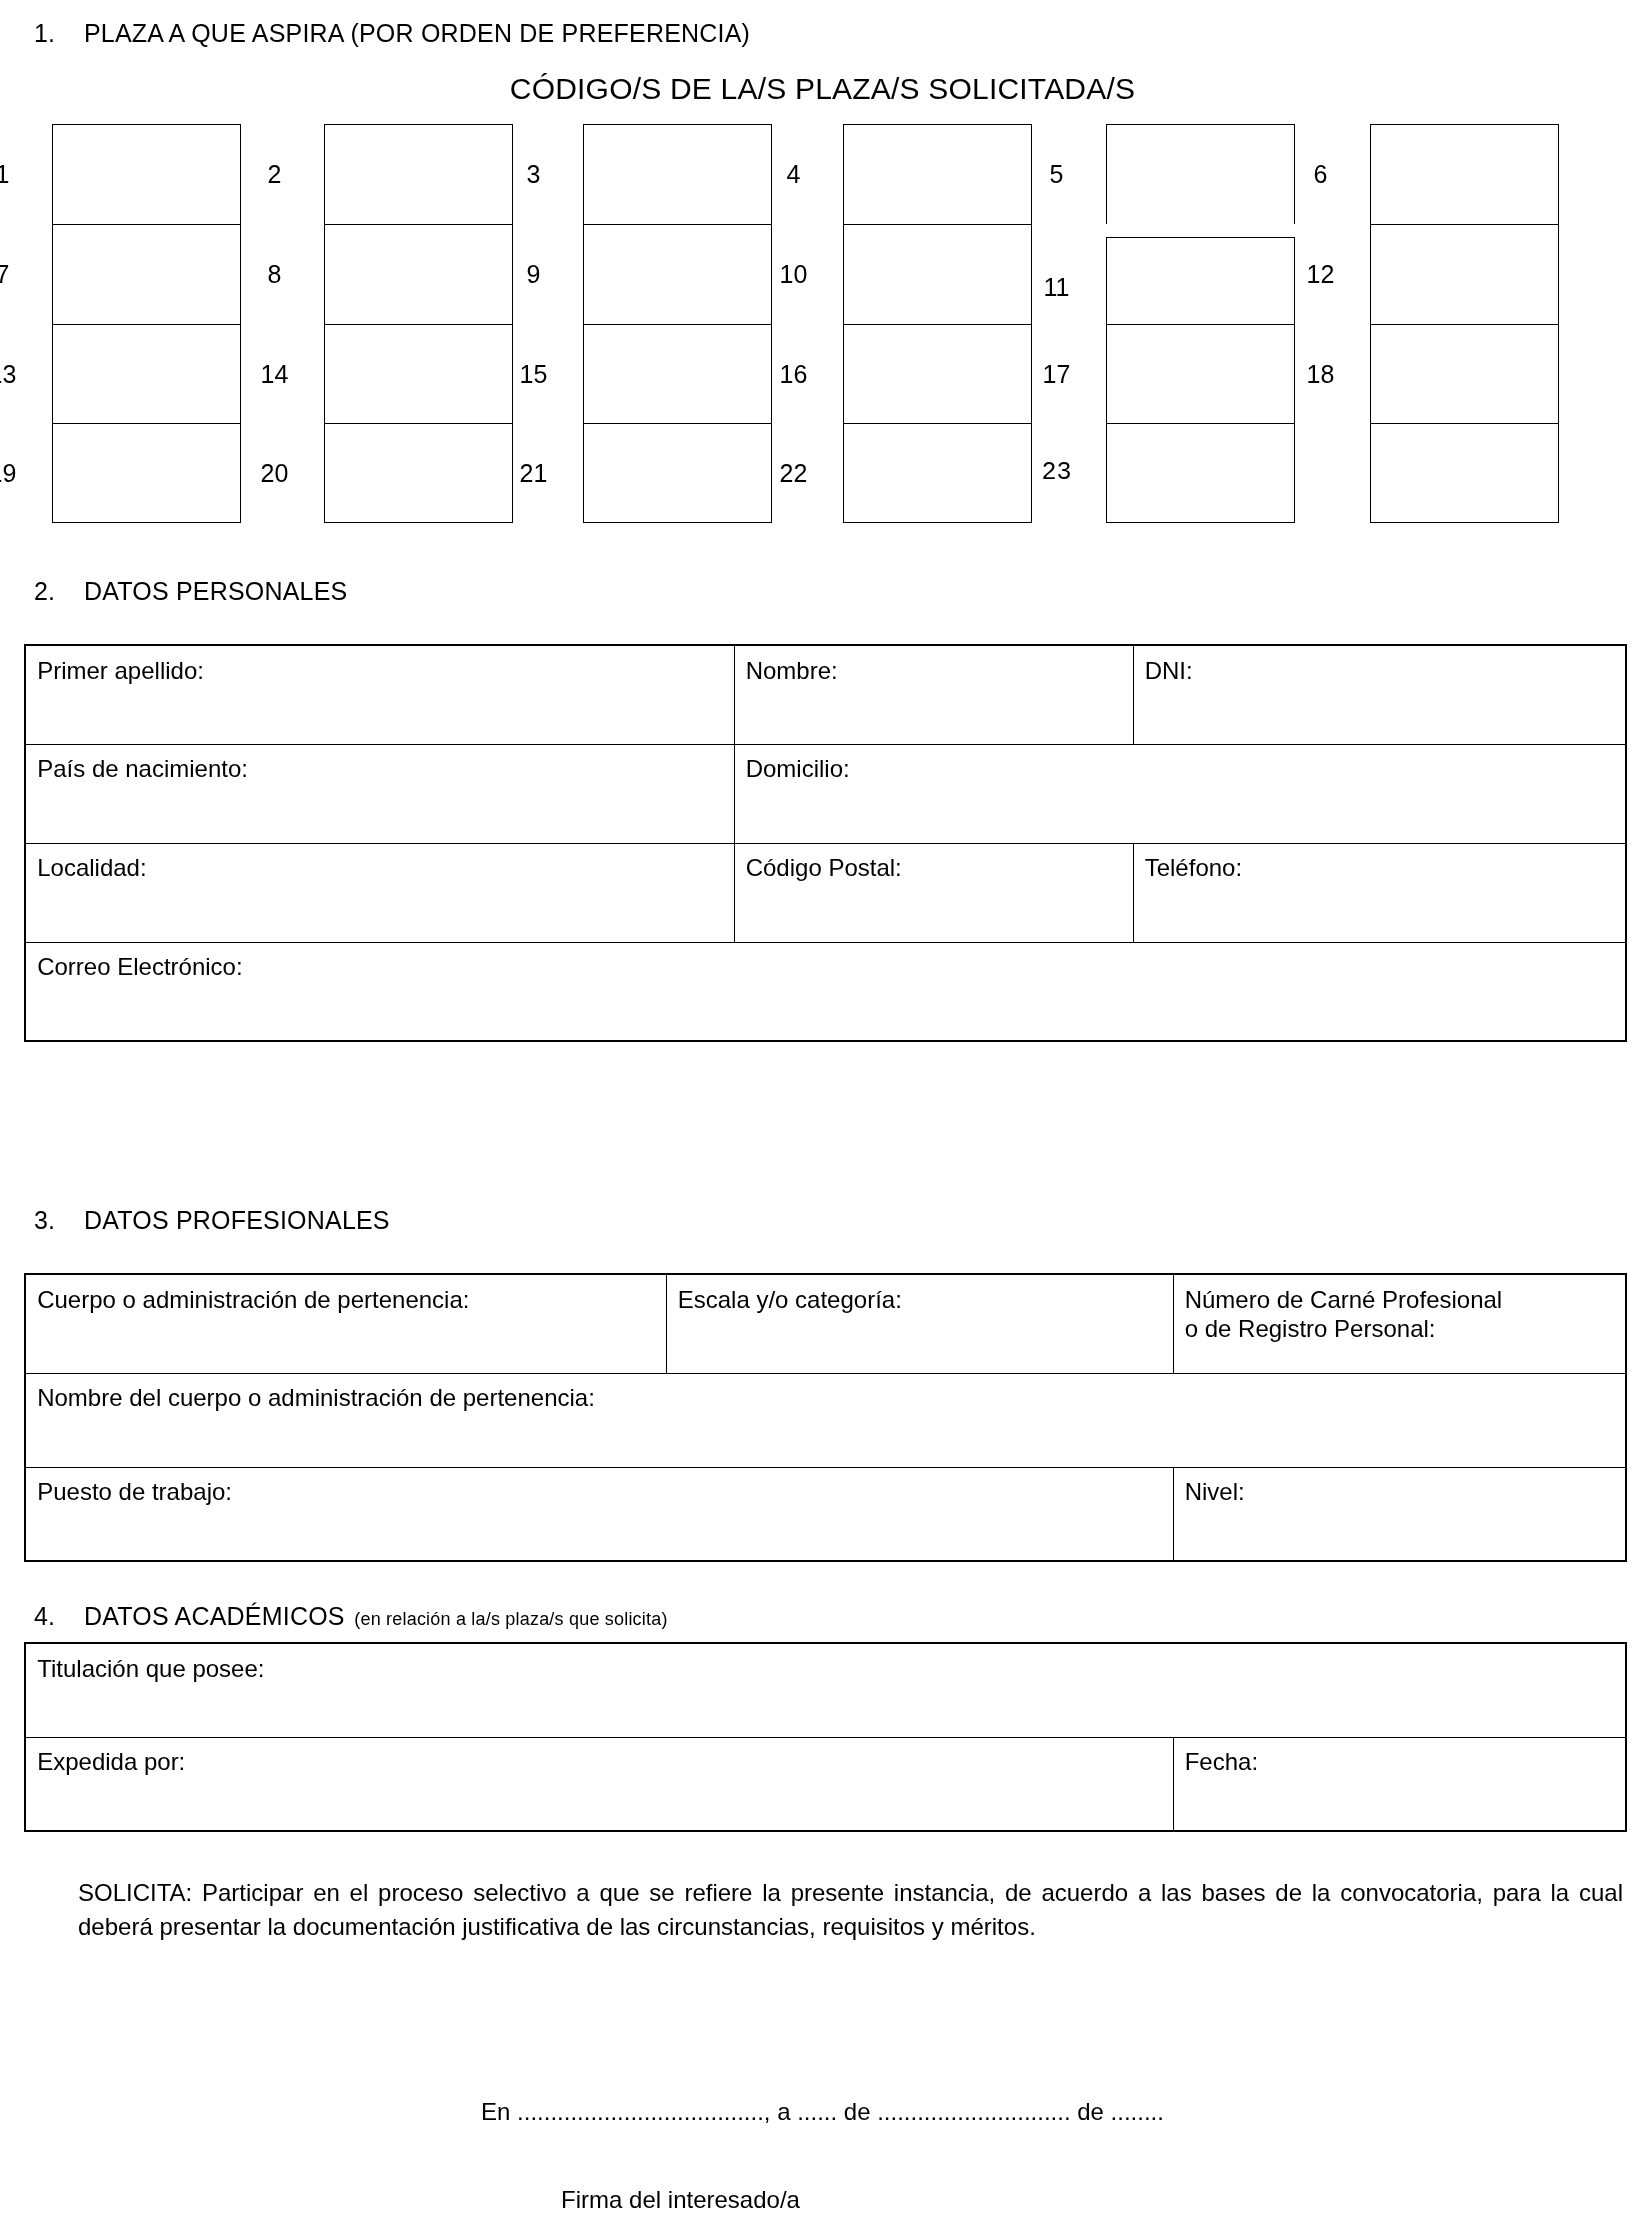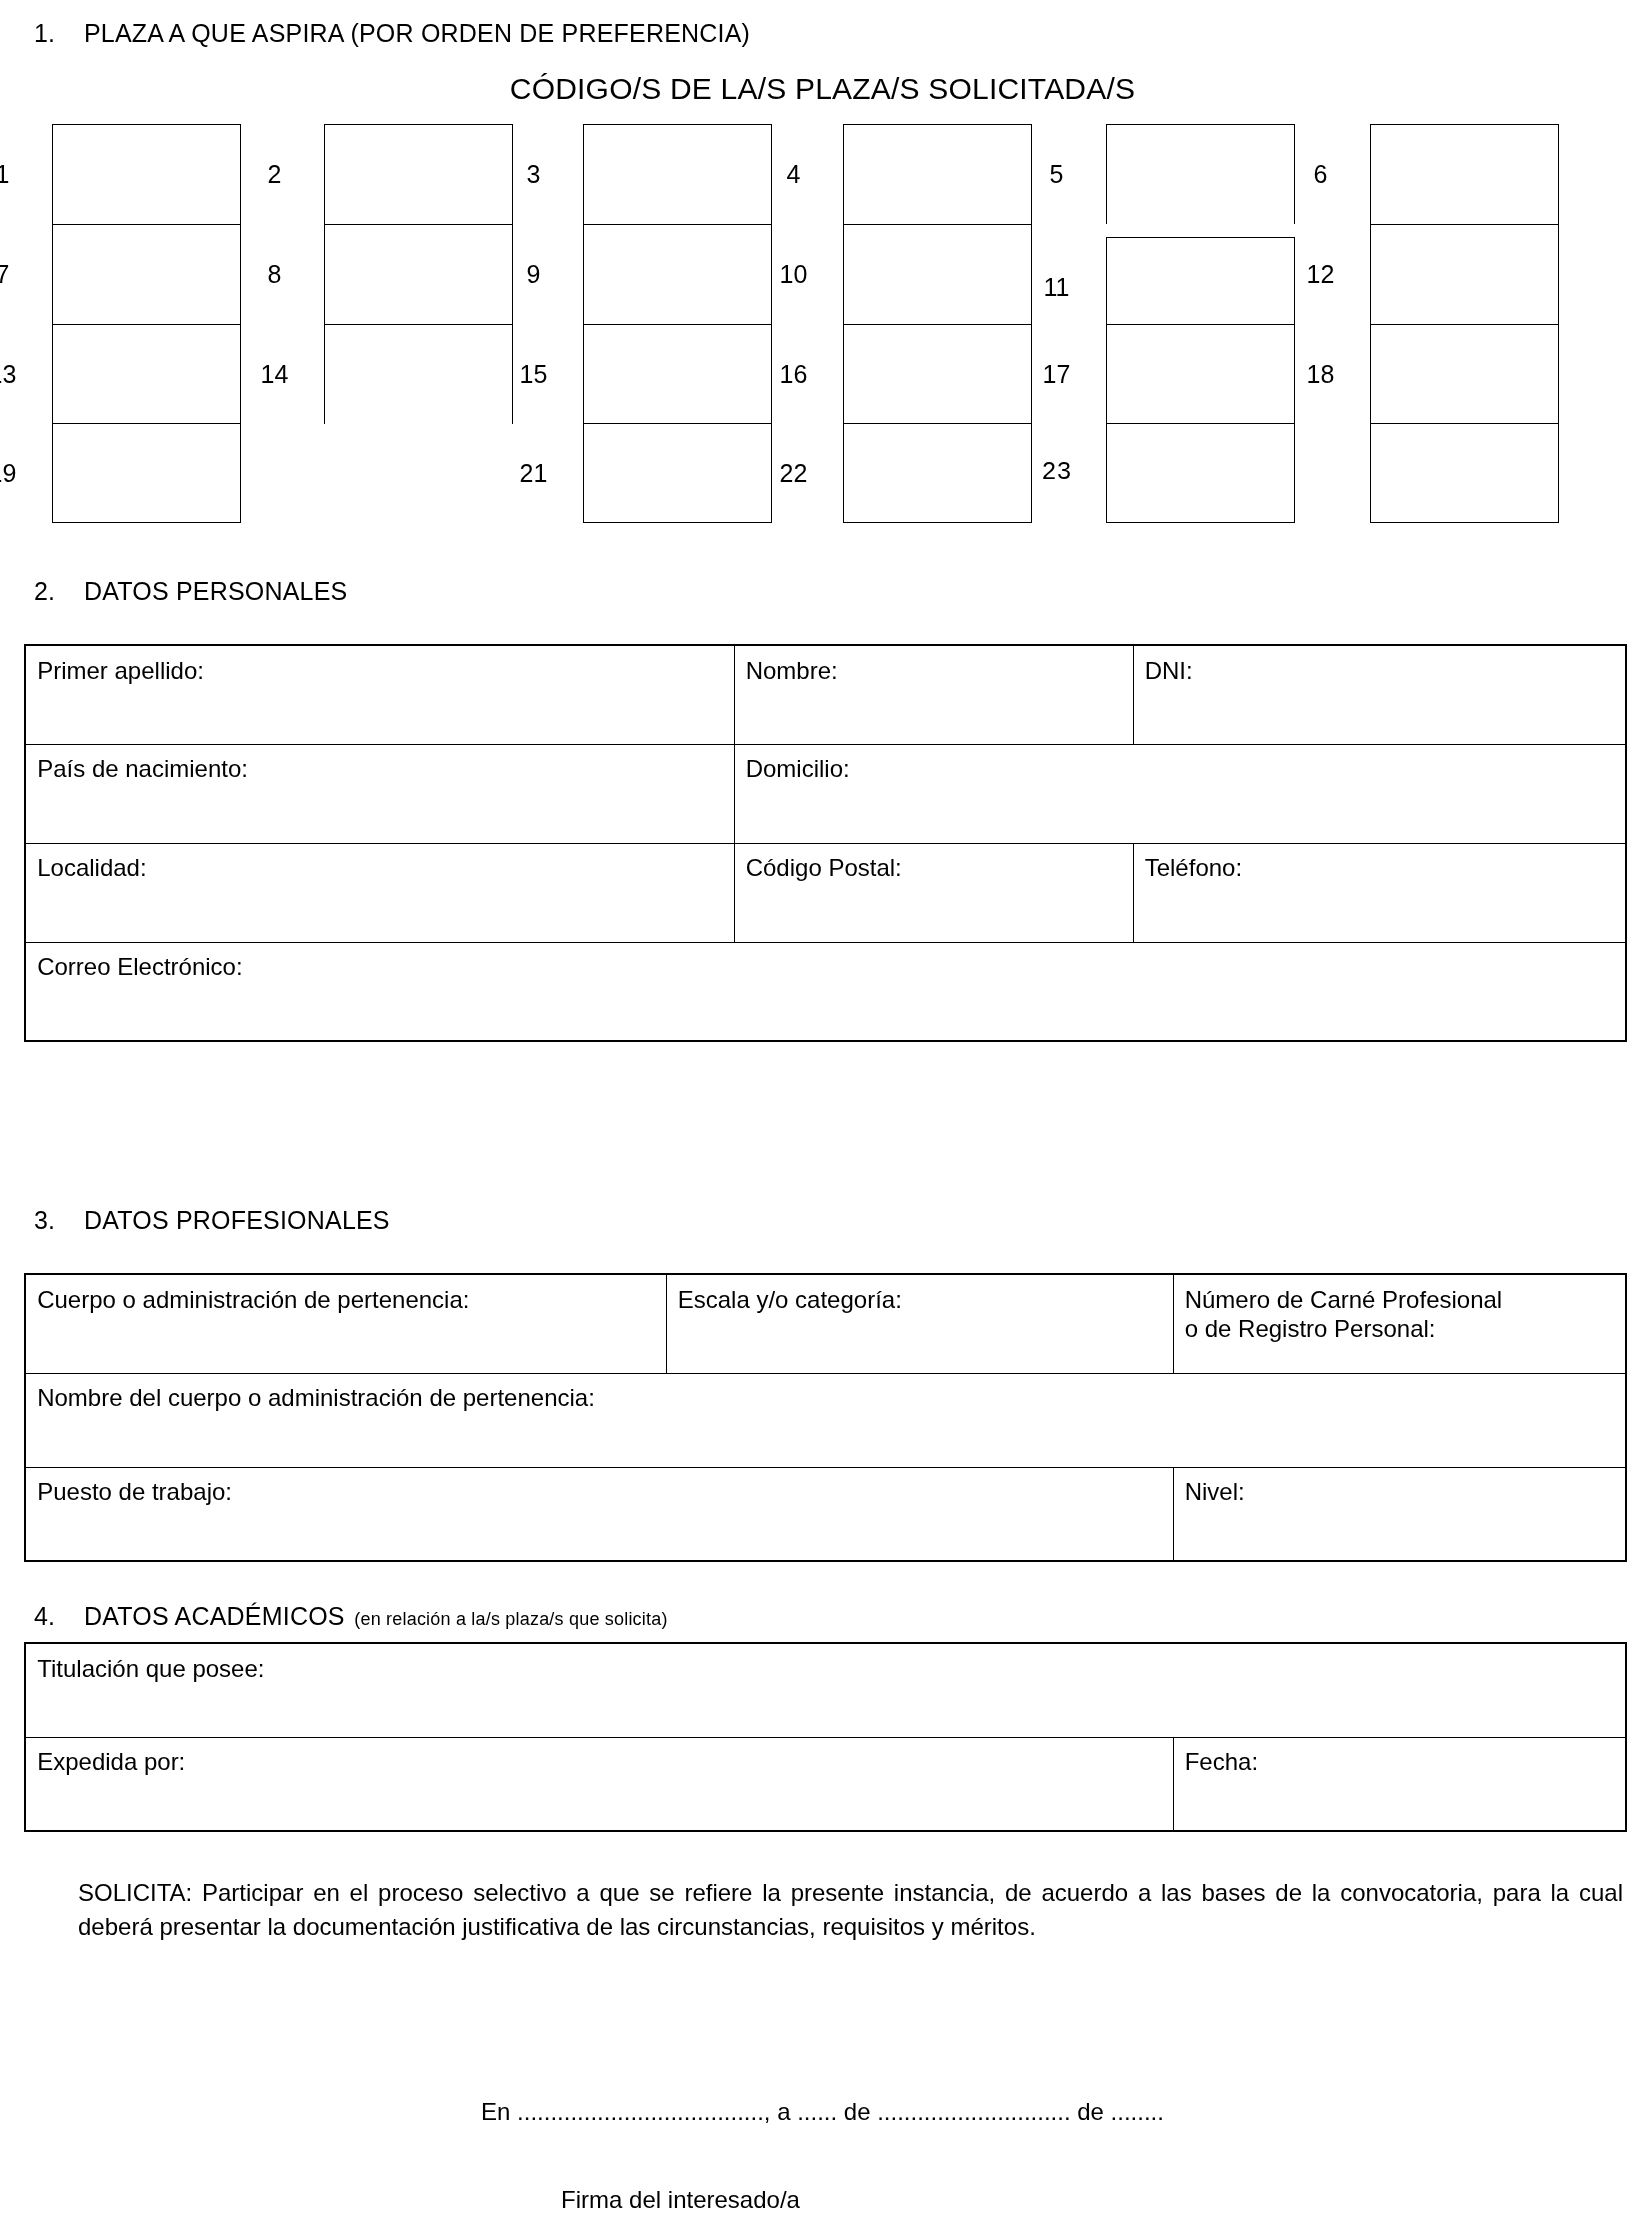--- a/index.html
+++ b/index.html
@@ -182,20 +182,24 @@
           <span class="plaza-box"></span>
         </div>
         <div class="plaza-cell" style="top:100px;">
           <span class="plaza-num">8</span>
           <span class="plaza-box"></span>
         </div>
         <div class="plaza-cell" style="top:200px;">
           <span class="plaza-num">14</span>
           <span class="plaza-box"></span>
         </div>
+        <div class="plaza-cell last-row" style="top:299px;">
+          <span class="plaza-num">20</span>
+          <span class="plaza-box"></span>
+        </div>
       </div>
 
       <div class="plaza-col" style="left:489px;">
         <div class="plaza-cell" style="top:0px;">
           <span class="plaza-num">3</span>
           <span class="plaza-box"></span>
         </div>
         <div class="plaza-cell" style="top:100px;">
           <span class="plaza-num">9</span>
           <span class="plaza-box"></span>

